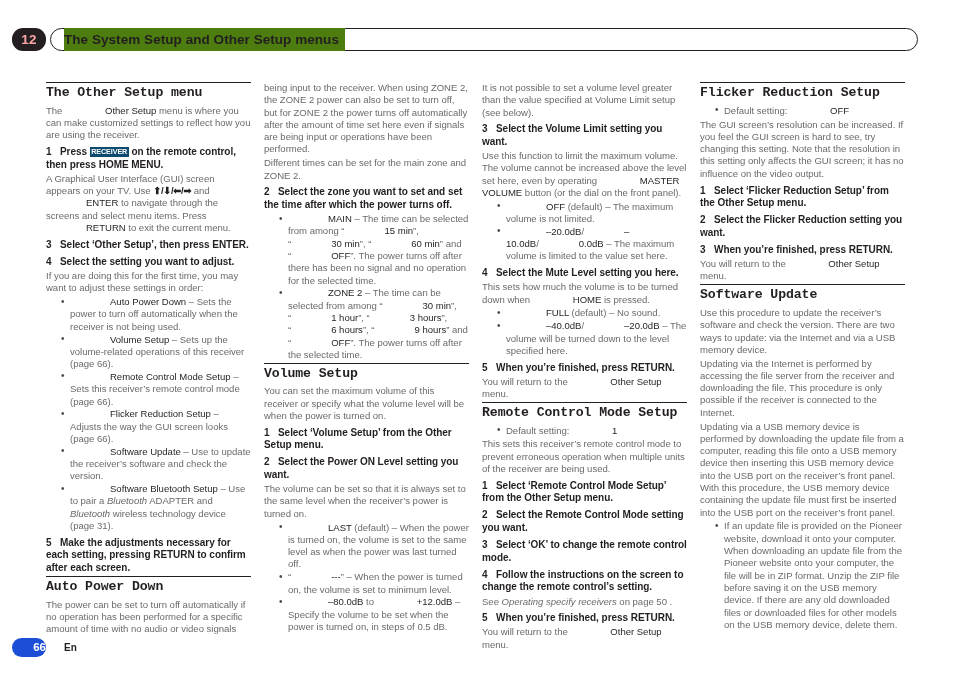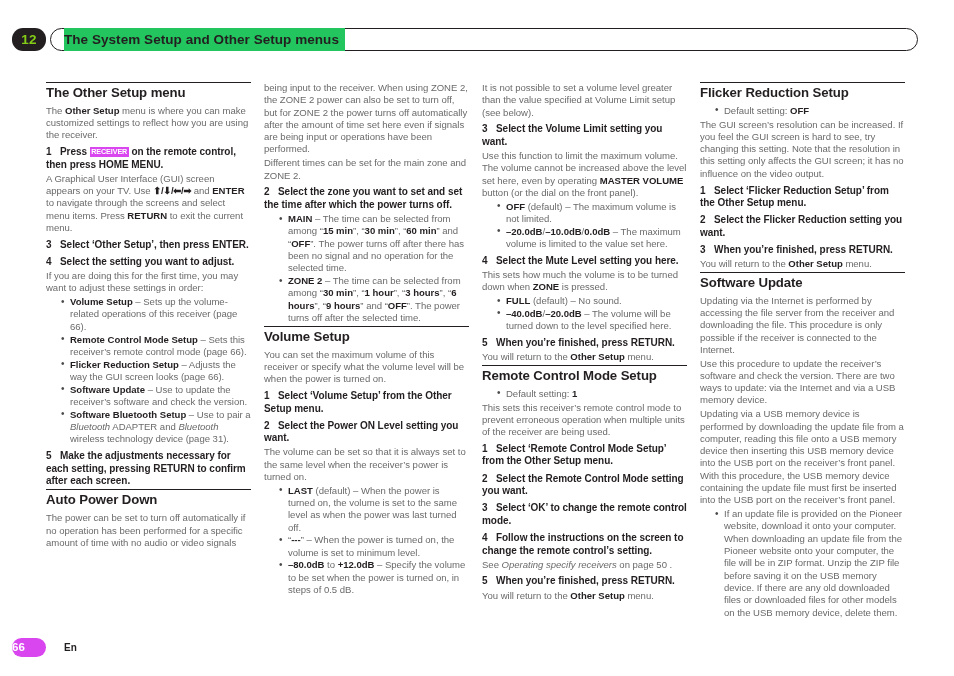--- a/index.html
+++ b/index.html
@@ -31,21 +31,21 @@
     height: 24px;
   }
   .chapter-badge {
     position: absolute;
     left: 0;
     top: 0;
     width: 34px;
     height: 23px;
     background: #231f20;
     border-radius: 11px;
-    color: #84cc16;
+    color: #fca5a5;
     font-size: 13.5px;
     font-weight: bold;
     line-height: 23px;
     text-align: center;
     letter-spacing: 0.2px;
   }
   .header-bar {
     position: absolute;
     left: 38px;
     top: 0;
@@ -58,45 +58,45 @@
   .header-title {
     position: absolute;
     left: 52px;
     top: 0;
     height: 23px;
     line-height: 23px;
     font-size: 13.5px;
     font-weight: bold;
     color: #231f20;
     letter-spacing: 0.05px;
-    background: #22c55e;
+    background: #4d7c0f;
     padding-right: 6px;
   }
 
   
   .footer {
     position: absolute;
     left: 12px;
     top: 638px;
     width: 906px;
     height: 20px;
   }
   .page-badge {
     position: absolute;
     left: 0;
     top: 0;
     width: 34px;
     height: 19px;
-    background: #d946ef;
+    background: #1d4ed8;
     border-radius: 9.5px;
     color: #ffffff;
     font-size: 11.5px;
     font-weight: bold;
     line-height: 19px;
-    text-align: left;
+    text-align: right;
   }
   .footer-lang {
     position: absolute;
     left: 52px;
     top: 0;
     height: 19px;
     line-height: 19px;
     font-size: 10px;
     font-weight: bold;
     color: #231f20;
@@ -127,20 +127,21 @@
     font-size: 0;
     line-height: 0;
   }
   h2.sec {
     font-size: 13.2px;
     font-weight: bold;
     color: #231f20;
     margin: 1px 0 4px 0;
     line-height: 1.12;
     letter-spacing: -0.1px;
+    font-family: Liberation Mono, monospace;
   }
   p.body {
     font-size: 9.55px;
     line-height: 12.3px;
     margin: 0 0 1.5px 0;
     color: #6a6a6a;
     letter-spacing: -0.02px;
   }
   .step {
     font-size: 10px;
@@ -171,28 +172,29 @@
   ul.bullets > li::before {
     content: "\2022";
     position: absolute;
     left: 0;
     top: -0.5px;
     color: #4a4a4a;
     font-size: 10px;
   }
   b, strong, .b {
     color: #231f20;
-    font-weight: bold;
+    font-weight: normal;
+    margin-left: 40px;
   }
   i, em, .i {
     font-style: italic;
   }
   .keycap {
     display: inline-block;
-    background: #d946ef;
+    background: #0c4a6e;
     color: #ffffff;
     font-weight: bold;
     font-size: 7.2px;
     line-height: 9.4px;
     padding: 0 1.5px;
     vertical-align: 1px;
     letter-spacing: -0.1px;
   }
   .arrows {
     color: #231f20;
@@ -215,20 +217,21 @@
       <div class="col">
         <div class="rule"></div>
         <h2 class="sec">The Other Setup menu</h2>
         <p class="body">The <b>Other Setup</b> menu is where you can make customized settings to reflect how you are using the receiver.</p>
         <p class="step"><span class="num">1</span><span>Press <span class="keycap">RECEIVER</span> on the remote control, then press HOME MENU.</span></p>
         <p class="body">A Graphical User Interface (GUI) screen appears on your TV. Use <span class="arrows">⬆/⬇/⬅/➡</span> and <b>ENTER</b> to navigate through the screens and select menu items. Press <b>RETURN</b> to exit the current menu.</p>
         <p class="step"><span class="num">3</span><span>Select ‘Other Setup’, then press ENTER.</span></p>
         <p class="step"><span class="num">4</span><span>Select the setting you want to adjust.</span></p>
         <p class="body">If you are doing this for the first time, you may want to adjust these settings in order:</p>
         <ul class="bullets">
+          <li><b>Auto Power Down</b> – Sets the power to turn off automatically when the receiver is not being used.</li>
           <li><b>Volume Setup</b> – Sets up the volume-related operations of this receiver (page 66).</li>
           <li><b>Remote Control Mode Setup</b> – Sets this receiver’s remote control mode (page 66).</li>
           <li><b>Flicker Reduction Setup</b> – Adjusts the way the GUI screen looks (page 66).</li>
           <li><b>Software Update</b> – Use to update the receiver’s software and check the version.</li>
           <li><b>Software Bluetooth Setup</b> – Use to pair a <i>Bluetooth</i> ADAPTER and <i>Bluetooth</i> wireless technology device (page 31).</li>
         </ul>
         <p class="step"><span class="num">5</span><span>Make the adjustments necessary for each setting, pressing RETURN to confirm after each screen.</span></p>
         <div class="rule"></div>
         <h2 class="sec">Auto Power Down</h2>
         <p class="body">The power can be set to turn off automatically if no operation has been performed for a specific amount of time with no audio or video signals</p>
@@ -255,21 +258,21 @@
       </div>
       <div class="col">
         <p class="body">It is not possible to set a volume level greater than the value specified at Volume Limit setup (see below).</p>
         <p class="step"><span class="num">3</span><span>Select the Volume Limit setting you want.</span></p>
         <p class="body">Use this function to limit the maximum volume. The volume cannot be increased above the level set here, even by operating <b>MASTER VOLUME</b> button (or the dial on the front panel).</p>
         <ul class="bullets">
           <li><b>OFF</b> (default) – The maximum volume is not limited.</li>
           <li><b>–20.0dB</b>/<b>–10.0dB</b>/<b>0.0dB</b> – The maximum volume is limited to the value set here.</li>
         </ul>
         <p class="step"><span class="num">4</span><span>Select the Mute Level setting you here.</span></p>
-        <p class="body">This sets how much the volume is to be turned down when <b>ZONE</b> is pressed.</p>
+        <p class="body">This sets how much the volume is to be turned down when <b>HOME</b> is pressed.</p>
         <ul class="bullets">
           <li><b>FULL</b> (default) – No sound.</li>
           <li><b>–40.0dB</b>/<b>–20.0dB</b> – The volume will be turned down to the level specified here.</li>
         </ul>
         <p class="step"><span class="num">5</span><span>When you’re finished, press RETURN.</span></p>
         <p class="body">You will return to the <b>Other Setup</b> menu.</p>
         <div class="rule"></div>
         <h2 class="sec">Remote Control Mode Setup</h2>
         <ul class="bullets">
           <li>Default setting: <b>1</b></li>
@@ -289,22 +292,22 @@
         <ul class="bullets">
           <li>Default setting: <b>OFF</b></li>
         </ul>
         <p class="body">The GUI screen’s resolution can be increased. If you feel the GUI screen is hard to see, try changing this setting. Note that the resolution in this setting only affects the GUI screen; it has no influence on the video output.</p>
         <p class="step"><span class="num">1</span><span>Select ‘Flicker Reduction Setup’ from the Other Setup menu.</span></p>
         <p class="step"><span class="num">2</span><span>Select the Flicker Reduction setting you want.</span></p>
         <p class="step"><span class="num">3</span><span>When you’re finished, press RETURN.</span></p>
         <p class="body">You will return to the <b>Other Setup</b> menu.</p>
         <div class="rule"></div>
         <h2 class="sec">Software Update</h2>
+        <p class="body">Use this procedure to update the receiver’s software and check the version. There are two ways to update: via the Internet and via a USB memory device.</p>
         <p class="body">Updating via the Internet is performed by accessing the file server from the receiver and downloading the file. This procedure is only possible if the receiver is connected to the Internet.</p>
-        <p class="body">Use this procedure to update the receiver’s software and check the version. There are two ways to update: via the Internet and via a USB memory device.</p>
         <p class="body">Updating via a USB memory device is performed by downloading the update file from a computer, reading this file onto a USB memory device then inserting this USB memory device into the USB port on the receiver’s front panel. With this procedure, the USB memory device containing the update file must first be inserted into the USB port on the receiver’s front panel.</p>
         <ul class="bullets">
           <li>If an update file is provided on the Pioneer website, download it onto your computer. When downloading an update file from the Pioneer website onto your computer, the file will be in ZIP format. Unzip the ZIP file before saving it on the USB memory device. If there are any old downloaded files or downloaded files for other models on the USB memory device, delete them.</li>
         </ul>
       </div>
     </div>
 
   <div class="footer">
     <div class="page-badge">66</div>
     <div class="footer-lang">En</div>

